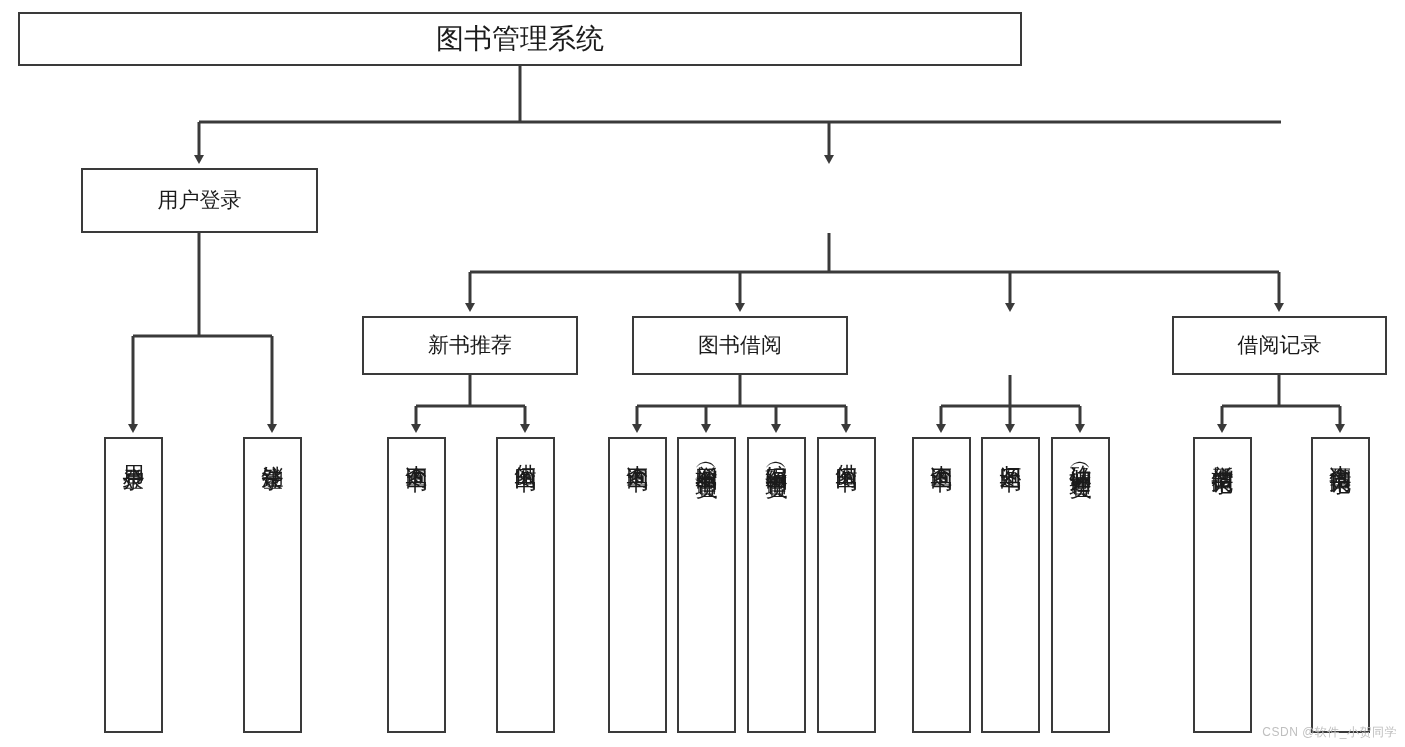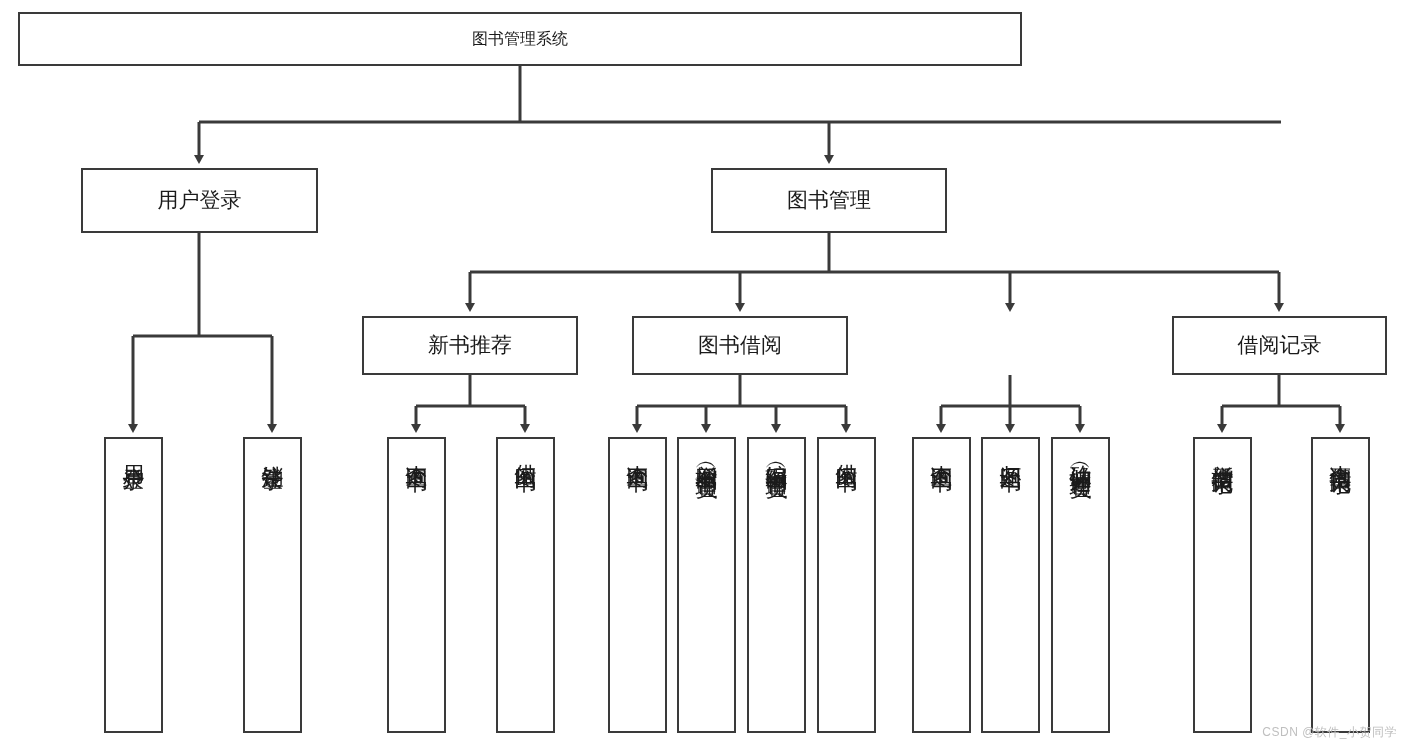--- a/index.html
+++ b/index.html
@@ -37,21 +37,21 @@
   .node .label {
     text-align: center;
     line-height: 1.18;
     white-space: nowrap;
   }
   
   .h-node .label {
     font-size: 21px;
   }
   .root .label {
-    font-size: 16px;
+    font-size: 28px;
   }
   
   .v-node {
     align-items: flex-start;
     justify-content: center;
     padding-top: 8px;
   }
   .v-node .label {
     writing-mode: vertical-rl;
     text-orientation: upright;
@@ -127,23 +127,20 @@
     </g>
   </svg>
 
   <div class="node h-node root" style="left:18px; top:12px; width:1004px; height:54px;">
     <span class="label">图书管理系统</span>
   </div>
 
   <div class="node h-node" style="left:81px; top:168px; width:237px; height:65px;">
     <span class="label">用户登录</span>
   </div>
-  <div class="node h-node" style="left:711px; top:168px; width:236px; height:65px;">
-    <span class="label">图书管理</span>
-  </div>
 
   <div class="node h-node" style="left:632px; top:316px; width:216px; height:59px;">
     <span class="label">图书借阅</span>
   </div>
   <div class="node h-node" style="left:362px; top:316px; width:216px; height:59px;">
     <span class="label">新书推荐</span>
   </div>
   <div class="node h-node" style="left:1172px; top:316px; width:215px; height:59px;">
     <span class="label">借阅记录</span>
   </div>

